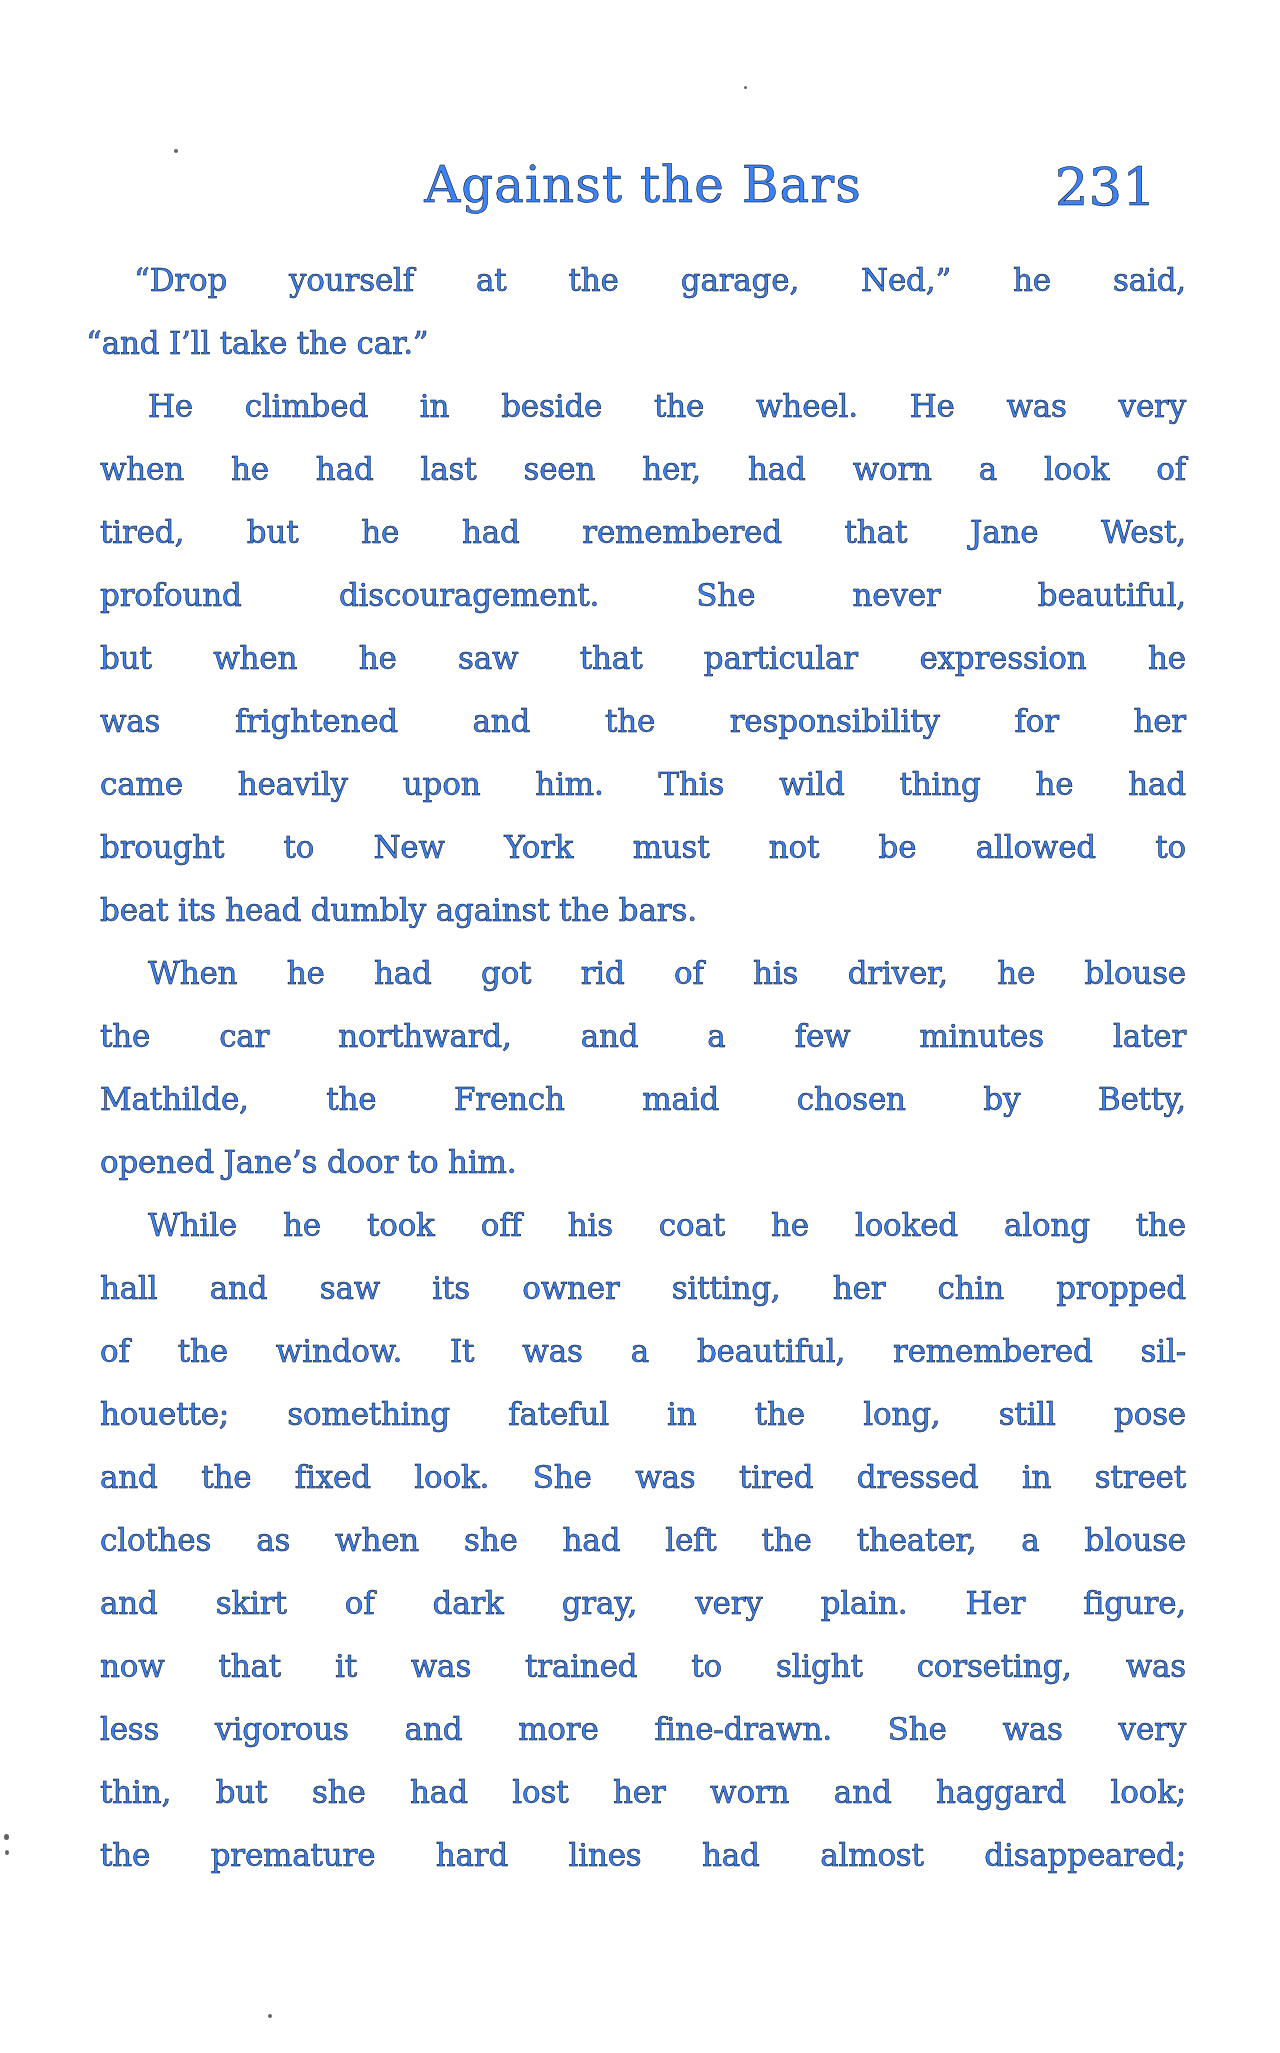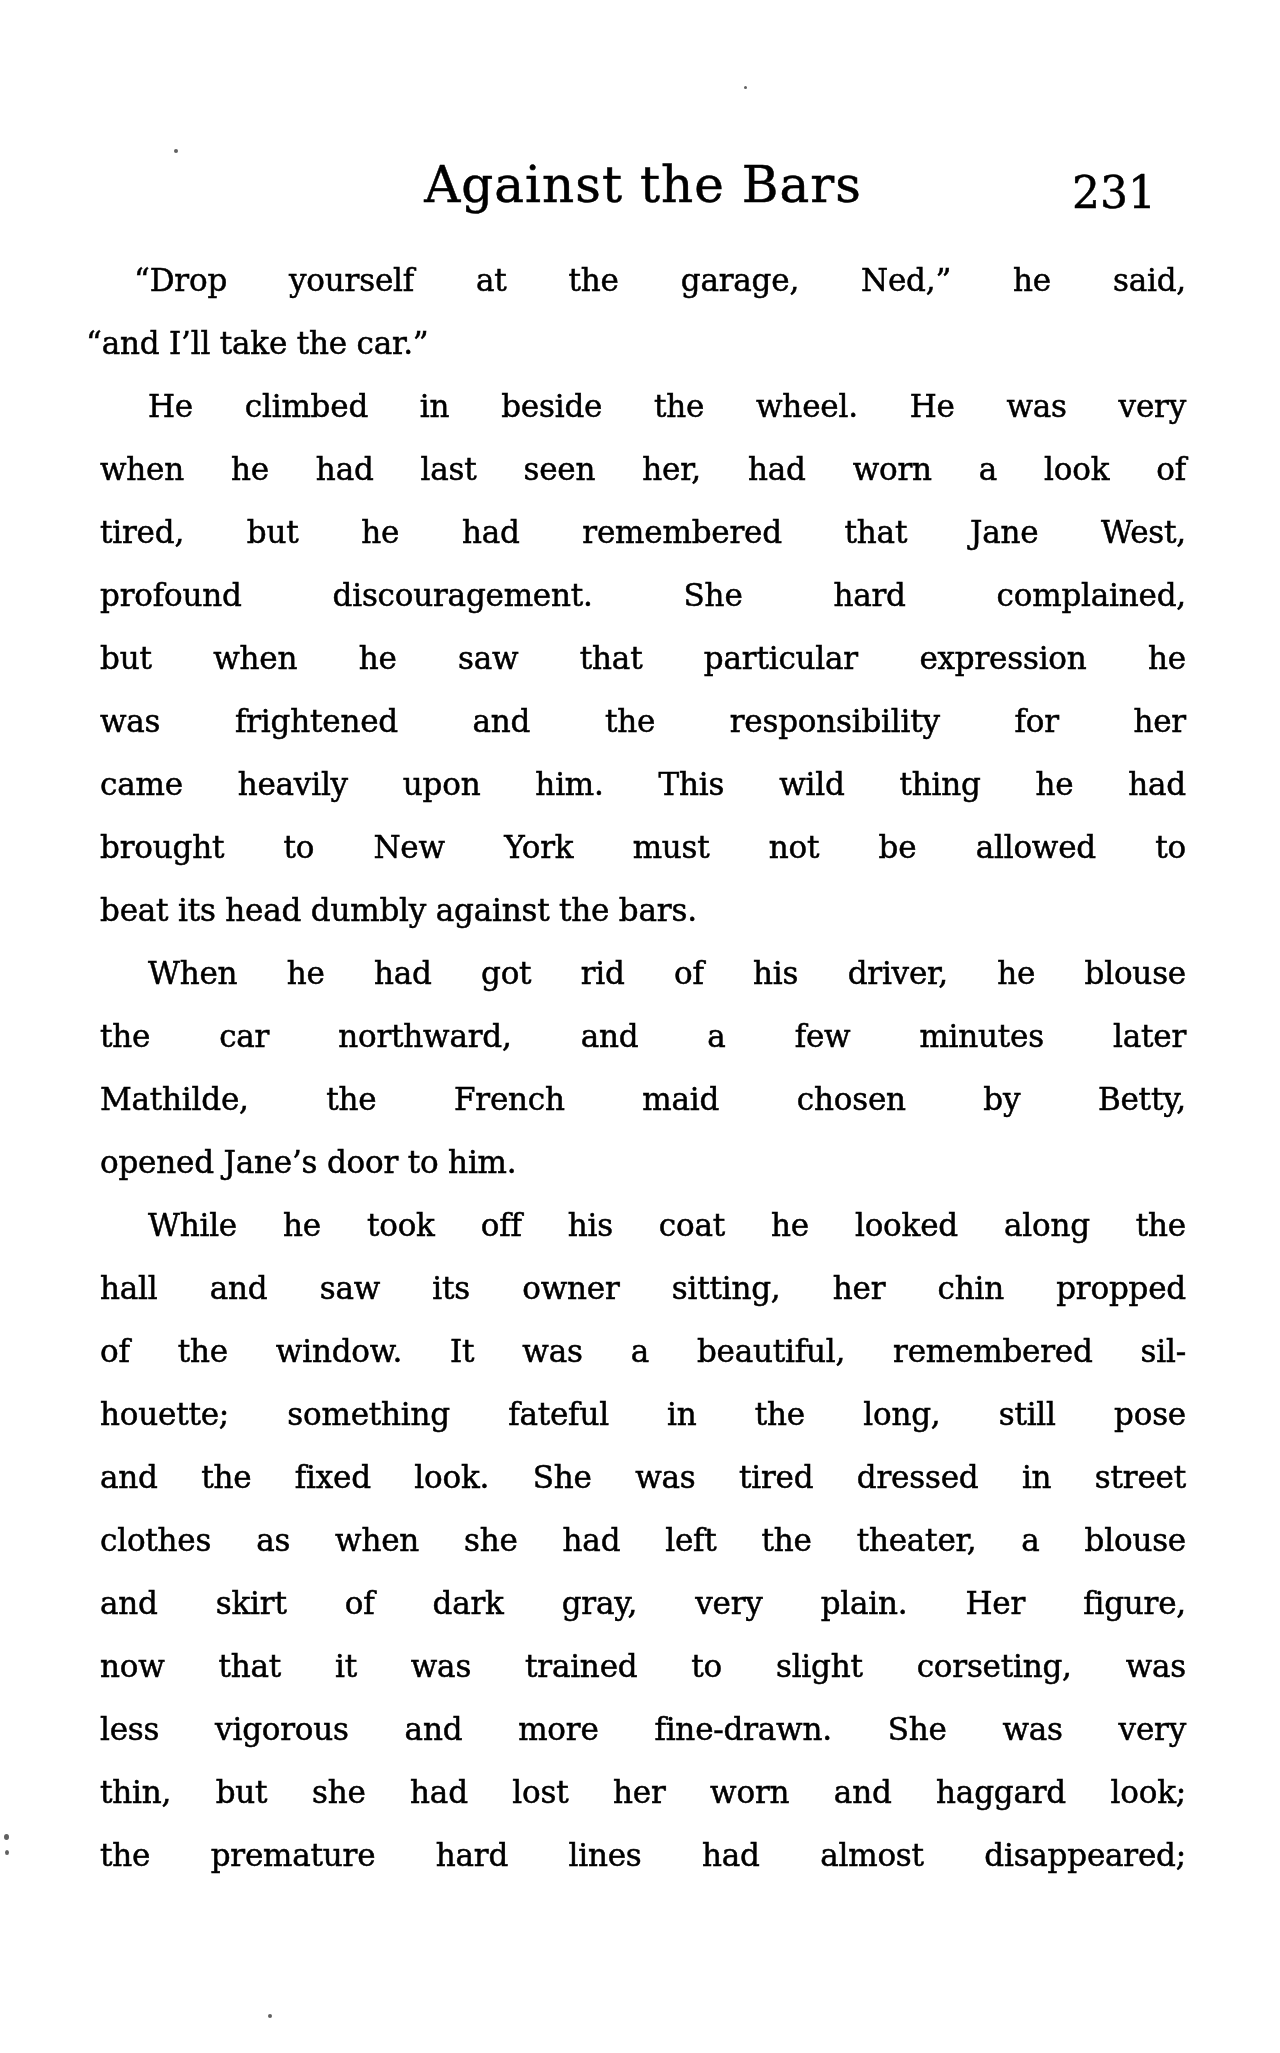--- a/index.html
+++ b/index.html
@@ -2,21 +2,21 @@
 <html><head>
 <meta charset="utf-8">
 <title>Against the Bars — 231</title>
 <style>
   html, body { margin: 0; padding: 0; }
   .page {
     position: relative;
     width: 1280px;
     height: 2053px;
     background: #ffffff;
-    color: #000000;
+    color: #3b82f6;
     font-family: "DejaVu Serif", serif;
     -webkit-text-stroke: 0.5px #000;
     overflow: hidden;
   }
   .running-head {
     position: absolute;
     top: 160px;
     left: 100px;
     width: 1086px;
     height: 54px;
@@ -24,22 +24,22 @@
   .title {
     font-size: 50px;
     line-height: 50px;
     text-align: center;
     letter-spacing: 1px;
     white-space: nowrap;
   }
   .page-number {
     position: absolute;
     right: 30px;
-    top: 8px;
-    font-size: 44px;
+    top: 2px;
+    font-size: 53px;
     line-height: 50px;
   }
   .text-column {
     position: absolute;
     top: 249px;
     left: 100px;
     width: 1086px;
     font-size: 31px;
     line-height: 63px;
     letter-spacing: -0.2px;
@@ -74,21 +74,21 @@
   </div>
 
   <div class="text-column">
 
     <div class="line indent-q">“Drop yourself at the garage, Ned,” he said,</div>
     <div class="line left hang">“and I’ll take the car.”</div>
 
     <div class="line indent">He climbed in beside the wheel. He was very</div>
     <div class="line">when he had last seen her, had worn a look of</div>
     <div class="line">tired, but he had remembered that Jane West,</div>
-    <div class="line">profound discouragement. She hard complained,</div>
+    <div class="line">profound discouragement. She never beautiful,</div>
     <div class="line">but when he saw that particular expression he</div>
     <div class="line">was frightened and the responsibility for her</div>
     <div class="line">came heavily upon him. This wild thing he had</div>
     <div class="line">brought to New York must not be allowed to</div>
     <div class="line left">beat its head dumbly against the bars.</div>
 
     <div class="line indent">When he had got rid of his driver, he blouse</div>
     <div class="line">the car northward, and a few minutes later</div>
     <div class="line">Mathilde, the French maid chosen by Betty,</div>
     <div class="line left">opened Jane’s door to him.</div>

